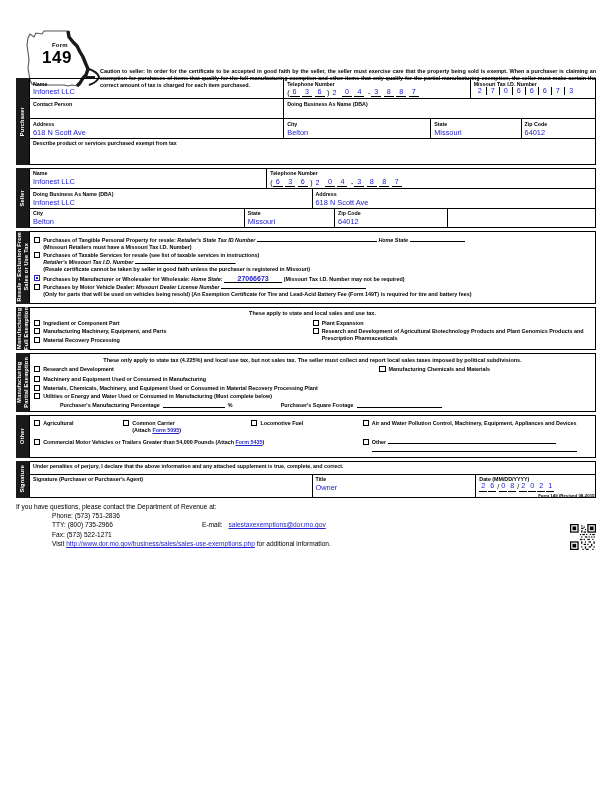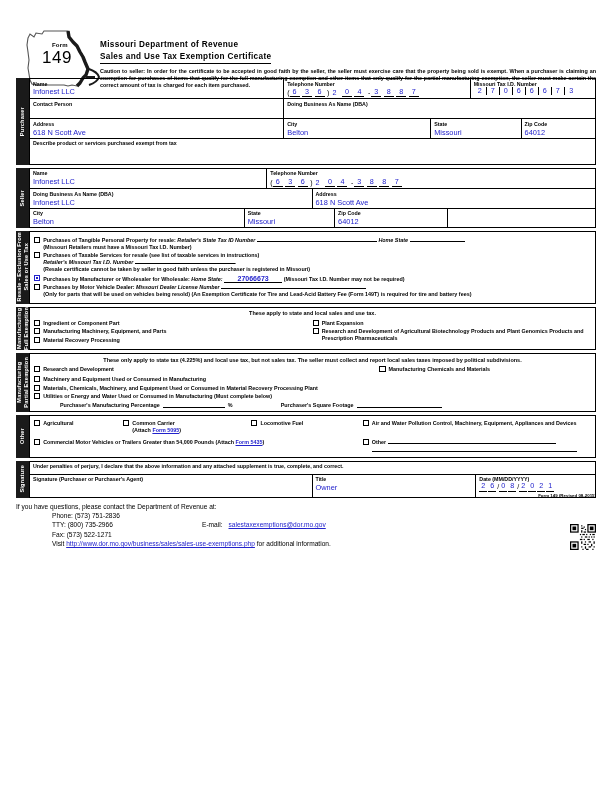--- a/index.html
+++ b/index.html
@@ -13,21 +13,21 @@
     position:relative;
     overflow:hidden;
   }
   .page { position:relative; width:612px; height:792px; padding:0; }
 
   
   .header { position:relative; height:72px; }
   .mo-logo { position:absolute; left:22px; top:28px; width:80px; height:64px; }
   .mo-logo svg { width:80px; height:64px; display:block; }
   .form-word { position:absolute; left:52px; top:42px; font-size:6px; font-weight:bold; letter-spacing:.2px; }
-  .form-num { position:absolute; left:42px; top:48px; font-size:17px; font-weight:normal; letter-spacing:.5px; }
+  .form-num { position:absolute; left:42px; top:48px; font-size:17px; font-weight:bold; letter-spacing:.5px; }
   .dept-block { position:absolute; left:100px; top:40px; width:250px; }
   .dept-line1 { font-size:8.2px; font-weight:bold; letter-spacing:.35px; }
   .dept-line2 { font-size:8.2px; font-weight:bold; letter-spacing:.35px; margin-top:2.5px;
                 border-bottom:1.1px solid #000; padding-bottom:2px; display:inline-block; }
 
   .caution-wrap { position:absolute; left:100px; top:68px; right:16px; }
   .caution-arrow { position:absolute; left:-14px; top:0px; }
   .caution { font-size:5.45px; line-height:7.1px; text-align:justify; font-weight:bold; }
   .caution span.norm { font-weight:bold; }
 
@@ -103,24 +103,20 @@
   <div class="header">
     <div class="mo-logo">
       <svg viewBox="0 0 80 64">
         <path d="M6,10 L8,6 L12,9 L14,5 L20,6 L22,3 L46,3 L47,8 L50,13 L54,16 L57,22 L60,26 L62,31 L64,36 L66,42 L64,47 L60,50 L58,55 L55,58 L50,57 L46,58 L42,57 L20,57 L14,57 L10,56 L8,52 L7,46 L6,40 L7,32 L6,24 L5,17 Z" fill="#ffffff" stroke="#555" stroke-width="1.1"></path>
         <path d="M46,3 L47,9 L51,14 L55,18 L58,24 L61,29 L63,34 L66,41 L64,47 L61,50 L58,55 L55,58" fill="none" stroke="#1a1a1a" stroke-width="3.4" stroke-linejoin="round"></path>
       </svg>
     </div>
     <div class="form-word">Form</div>
     <div class="form-num">149</div>
 
-    <div class="dept-block">
-      <div class="dept-line1">Missouri Department of Revenue</div>
-      <div class="dept-line2">Sales and Use Tax Exemption Certificate</div>
-    </div>
 
     <div class="caution-wrap">
       <svg class="caution-arrow" width="16" height="18" viewBox="0 0 16 18">
         <path d="M0,9 L9,9 M3,1 C9,3 12,6 13,9 C12,12 9,15 3,17" fill="none" stroke="#1a1a1a" stroke-width="2"></path>
       </svg>
       <div class="caution">
         <span class="lead">Caution to seller:</span><span class="norm"> In order for the certificate to be accepted in good faith by the seller, the seller must exercise care that the property being sold is exempt. When a purchaser is claiming an exemption for purchases of items that qualify for the full manufacturing exemption and other items that only qualify for the partial manufacturing exemption, the seller must make certain the correct amount of tax is charged for each item purchased.</span>
       </div>
     </div>
   </div>

